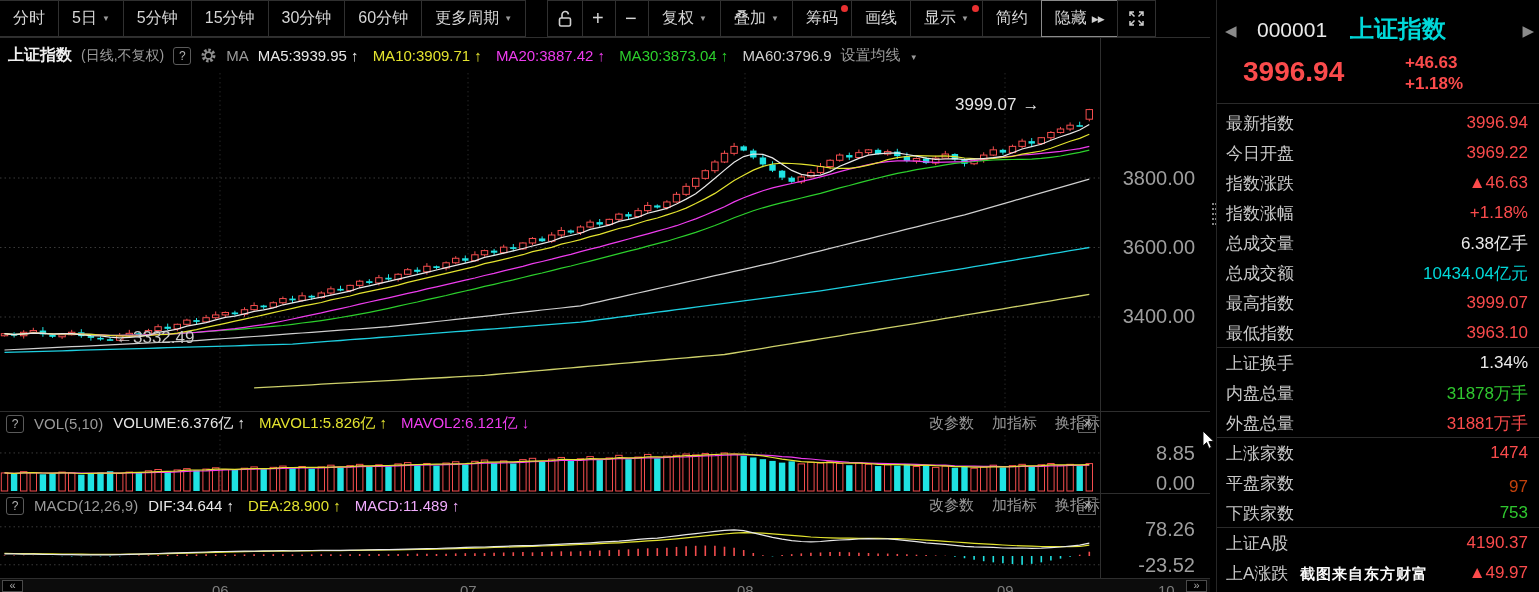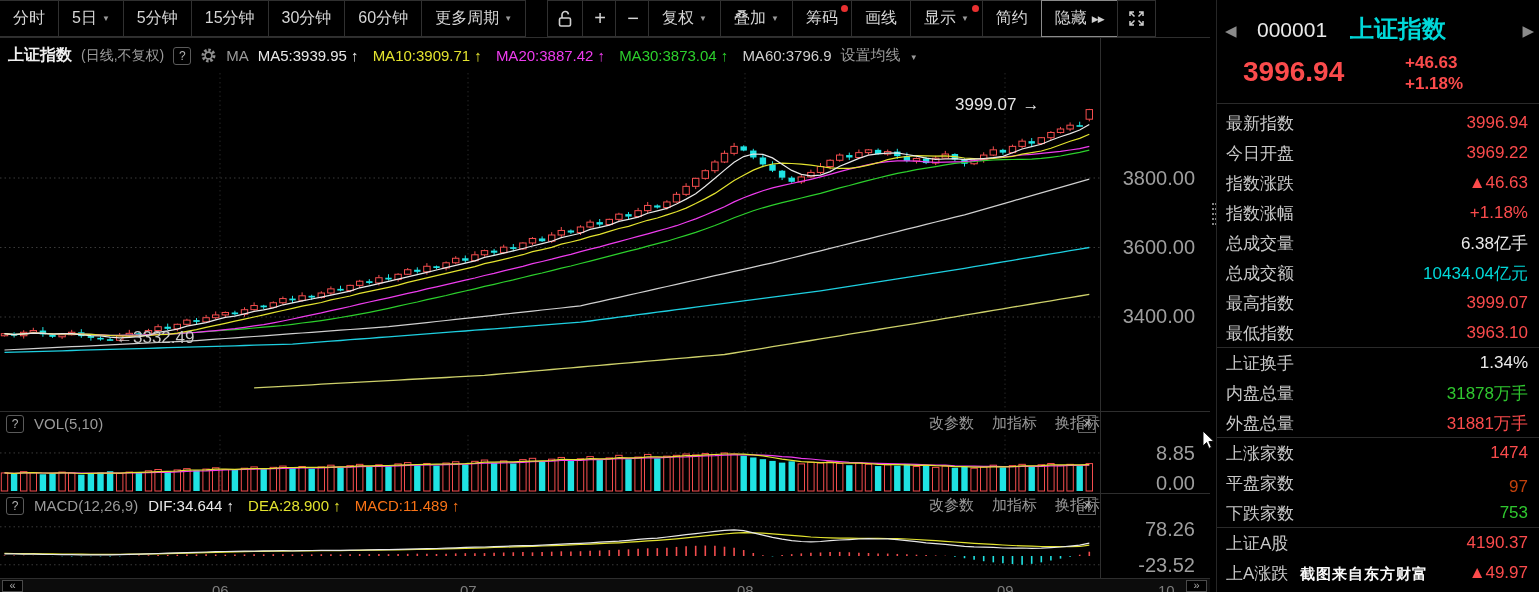--- a/index.html
+++ b/index.html
@@ -2,21 +2,21 @@
 <html><head>
 <meta charset="utf-8">
 <style>
   * { margin:0; padding:0; box-sizing:border-box; }
   html,body { background:#000; }
   #app { position:relative; width:1539px; height:592px; background:#000; overflow:hidden;
          font-family:"Liberation Sans","DejaVu Sans",sans-serif; color:#ddd; }
   
   .toolbar { position:absolute; left:0; top:0; width:1210px; height:38px;
              border-bottom:1px solid #2e2e2e; display:flex; align-items:center; }
-  .tbtn { position:relative; height:37px; display:flex; align-items:center; justify-content:flex-end;
+  .tbtn { position:relative; height:37px; display:flex; align-items:center; justify-content:flex-start;
           padding:0 13px; border:1px solid #303030; margin-left:-1px; font-size:16px; color:#d5d5d5;
           background:#000; cursor:pointer; white-space:nowrap; }
   .tbtn.boxed { border-color:#8a8a8a; }
   .caret { font-size:8px; color:#9a9a9a; margin-left:5px; }
   .reddot { position:absolute; right:3px; top:4px; width:7px; height:7px; border-radius:50%; background:#e83030; }
   .chevrons { font-size:9px; color:#cfcfcf; margin-left:5px; letter-spacing:-1px; }
   .tspacer { width:22px; height:37px; }
   .iconbtn { padding:0 9px; }
   
   .ma-header { position:absolute; left:0; top:39px; width:1208px; height:33px;
@@ -432,20 +432,25 @@
       <div class="axis-label" style="top: 316px;">3400.00</div>
       <div class="axis-label" style="top: 453px;">8.85</div>
       <div class="axis-label" style="top: 483px;">0.00</div>
       <div class="axis-label" style="top: 529px;">78.26</div>
       <div class="axis-label" style="top: 565px;">-23.52</div>
     </div>
 
   <div class="pane-header" style="top:413px;">
     <span class="helpbox">?</span>
     <span class="hgray">VOL(5,10)</span>
+    <span id="vol-items" style="display:flex;gap:14px;">
+        <span style="color: rgb(232, 232, 232);">VOLUME:6.376亿 ↑</span>
+        <span style="color: rgb(227, 227, 47);">MAVOL1:5.826亿 ↑</span>
+        <span style="color: rgb(238, 60, 238);">MAVOL2:6.121亿 ↓</span>
+      </span>
     <span class="pane-actions" id="vol-actions">
         <span>改参数</span>
         <span>加指标</span>
         <span>换指标</span>
       </span>
     <span class="closebox" style="position:absolute;right:112px;">✕</span>
   </div>
   <svg class="pane" id="vol-svg" style="top:435px;" width="1100" height="58">
       <line x1="0" y1="17.945" x2="1100" y2="17.945" stroke="#3a3a3a" stroke-width="1" stroke-dasharray="1.5 3"></line>
       <line x1="220" y1="0" x2="220" y2="58" stroke="#262626" stroke-width="1" stroke-dasharray="1.5 3"></line>
@@ -569,21 +574,21 @@
       <polyline points="4.5,37.9 14.1,38.4 23.7,37.8 33.3,37.7 42.9,38.0 52.5,38.1 62.1,37.9 71.7,37.9 81.3,38.1 90.9,38.2 100.5,38.2 110.1,37.9 119.7,38.1 129.3,38.0 138.9,37.9 148.5,37.6 158.1,37.4 167.7,37.3 177.3,36.8 186.9,36.3 196.5,36.0 206.1,35.8 215.7,35.3 225.3,35.0 234.9,34.7 244.5,34.5 254.1,34.2 263.7,33.9 273.3,33.7 282.9,33.4 292.5,33.2 302.1,33.0 311.7,33.0 321.3,32.8 330.9,32.3 340.5,32.2 350.1,32.1 359.7,31.6 369.3,31.5 378.9,31.4 388.5,31.2 398.1,30.9 407.7,30.3 417.3,30.2 426.9,30.0 436.5,29.8 446.1,29.6 455.7,29.3 465.3,29.1 474.9,28.7 484.5,28.1 494.1,28.1 503.7,27.9 513.3,27.7 522.9,27.3 532.5,26.6 542.1,26.5 551.7,26.2 561.3,25.5 570.9,25.5 580.5,25.3 590.1,24.7 599.7,24.6 609.3,24.1 618.9,23.6 628.5,23.7 638.1,23.2 647.7,22.8 657.3,22.8 666.9,22.4 676.5,22.0 686.1,21.8 695.7,21.3 705.3,20.8 714.9,20.7 724.5,20.1 734.1,19.8 743.7,19.9 753.3,19.9 762.9,20.2 772.5,20.7 782.1,21.6 791.7,22.2 801.3,23.3 810.9,24.0 820.5,25.0 830.1,25.8 839.7,26.6 849.3,27.4 858.9,27.7 868.5,28.1 878.1,28.4 887.7,28.7 897.3,28.9 906.9,29.1 916.5,29.4 926.1,29.8 935.7,30.2 945.3,30.2 954.9,30.8 964.5,31.0 974.1,31.2 983.7,31.4 993.3,31.4 1002.9,31.7 1012.5,31.6 1022.1,31.5 1031.7,31.4 1041.3,31.3 1050.9,30.9 1060.5,30.8 1070.1,30.4 1079.7,30.3 1089.3,30.2" fill="none" stroke="#ee3cee" stroke-width="1.2"></polyline>
       <polyline points="4.5,37.9 14.1,38.4 23.7,37.8 33.3,37.7 42.9,38.0 52.5,38.1 62.1,37.8 71.7,38.0 81.3,38.5 90.9,38.4 100.5,38.2 110.1,38.0 119.7,38.1 129.3,37.6 138.9,37.4 148.5,37.1 158.1,36.7 167.7,36.4 177.3,36.0 186.9,35.1 196.5,35.0 206.1,34.9 215.7,34.2 225.3,34.1 234.9,34.3 244.5,33.9 254.1,33.5 263.7,33.7 273.3,33.3 282.9,32.5 292.5,32.5 302.1,32.4 311.7,32.4 321.3,32.3 330.9,32.1 340.5,31.9 350.1,31.7 359.7,30.9 369.3,30.8 378.9,30.7 388.5,30.5 398.1,30.1 407.7,29.8 417.3,29.5 426.9,29.3 436.5,29.2 446.1,29.0 455.7,28.8 465.3,28.7 474.9,28.2 484.5,27.1 494.1,27.1 503.7,26.9 513.3,26.8 522.9,26.4 532.5,26.1 542.1,25.8 551.7,25.5 561.3,24.3 570.9,24.5 580.5,24.6 590.1,23.6 599.7,23.8 609.3,23.8 618.9,22.7 628.5,22.8 638.1,22.9 647.7,21.8 657.3,21.9 666.9,22.0 676.5,21.3 686.1,20.7 695.7,20.7 705.3,19.8 714.9,19.5 724.5,19.0 734.1,19.0 743.7,19.1 753.3,19.9 762.9,20.9 772.5,22.5 782.1,24.2 791.7,25.3 801.3,26.6 810.9,27.2 820.5,27.6 830.1,27.4 839.7,27.9 849.3,28.1 858.9,28.2 868.5,28.5 878.1,29.3 887.7,29.6 897.3,29.7 906.9,29.9 916.5,30.4 926.1,30.2 935.7,30.7 945.3,30.8 954.9,31.6 964.5,31.6 974.1,32.2 983.7,32.1 993.3,31.9 1002.9,31.8 1012.5,31.7 1022.1,30.9 1031.7,30.8 1041.3,30.7 1050.9,29.9 1060.5,29.9 1070.1,29.9 1079.7,29.9 1089.3,29.6" fill="none" stroke="#e3e32f" stroke-width="1.2"></polyline>
     </svg>
 
   <div class="pane-header" style="top:495px;">
     <span class="helpbox">?</span>
     <span class="hgray">MACD(12,26,9)</span>
     <span id="macd-items" style="display:flex;gap:14px;">
         <span style="color: rgb(232, 232, 232);">DIF:34.644 ↑</span>
         <span style="color: rgb(227, 227, 47);">DEA:28.900 ↑</span>
-        <span style="color: #f97316;">MACD:11.489 ↑</span>
+        <span style="color: #f0abfc;">MACD:11.489 ↑</span>
       </span>
     <span class="pane-actions" id="macd-actions">
         <span>改参数</span>
         <span>加指标</span>
         <span>换指标</span>
       </span>
     <span class="closebox" style="position:absolute;right:112px;">✕</span>
   </div>
   <svg class="pane" id="macd-svg" style="top:517px;" width="1100" height="60">
       <line x1="0" y1="9.809019999999997" x2="1100" y2="9.809019999999997" stroke="#3a3a3a" stroke-width="1" stroke-dasharray="1.5 3"></line>

